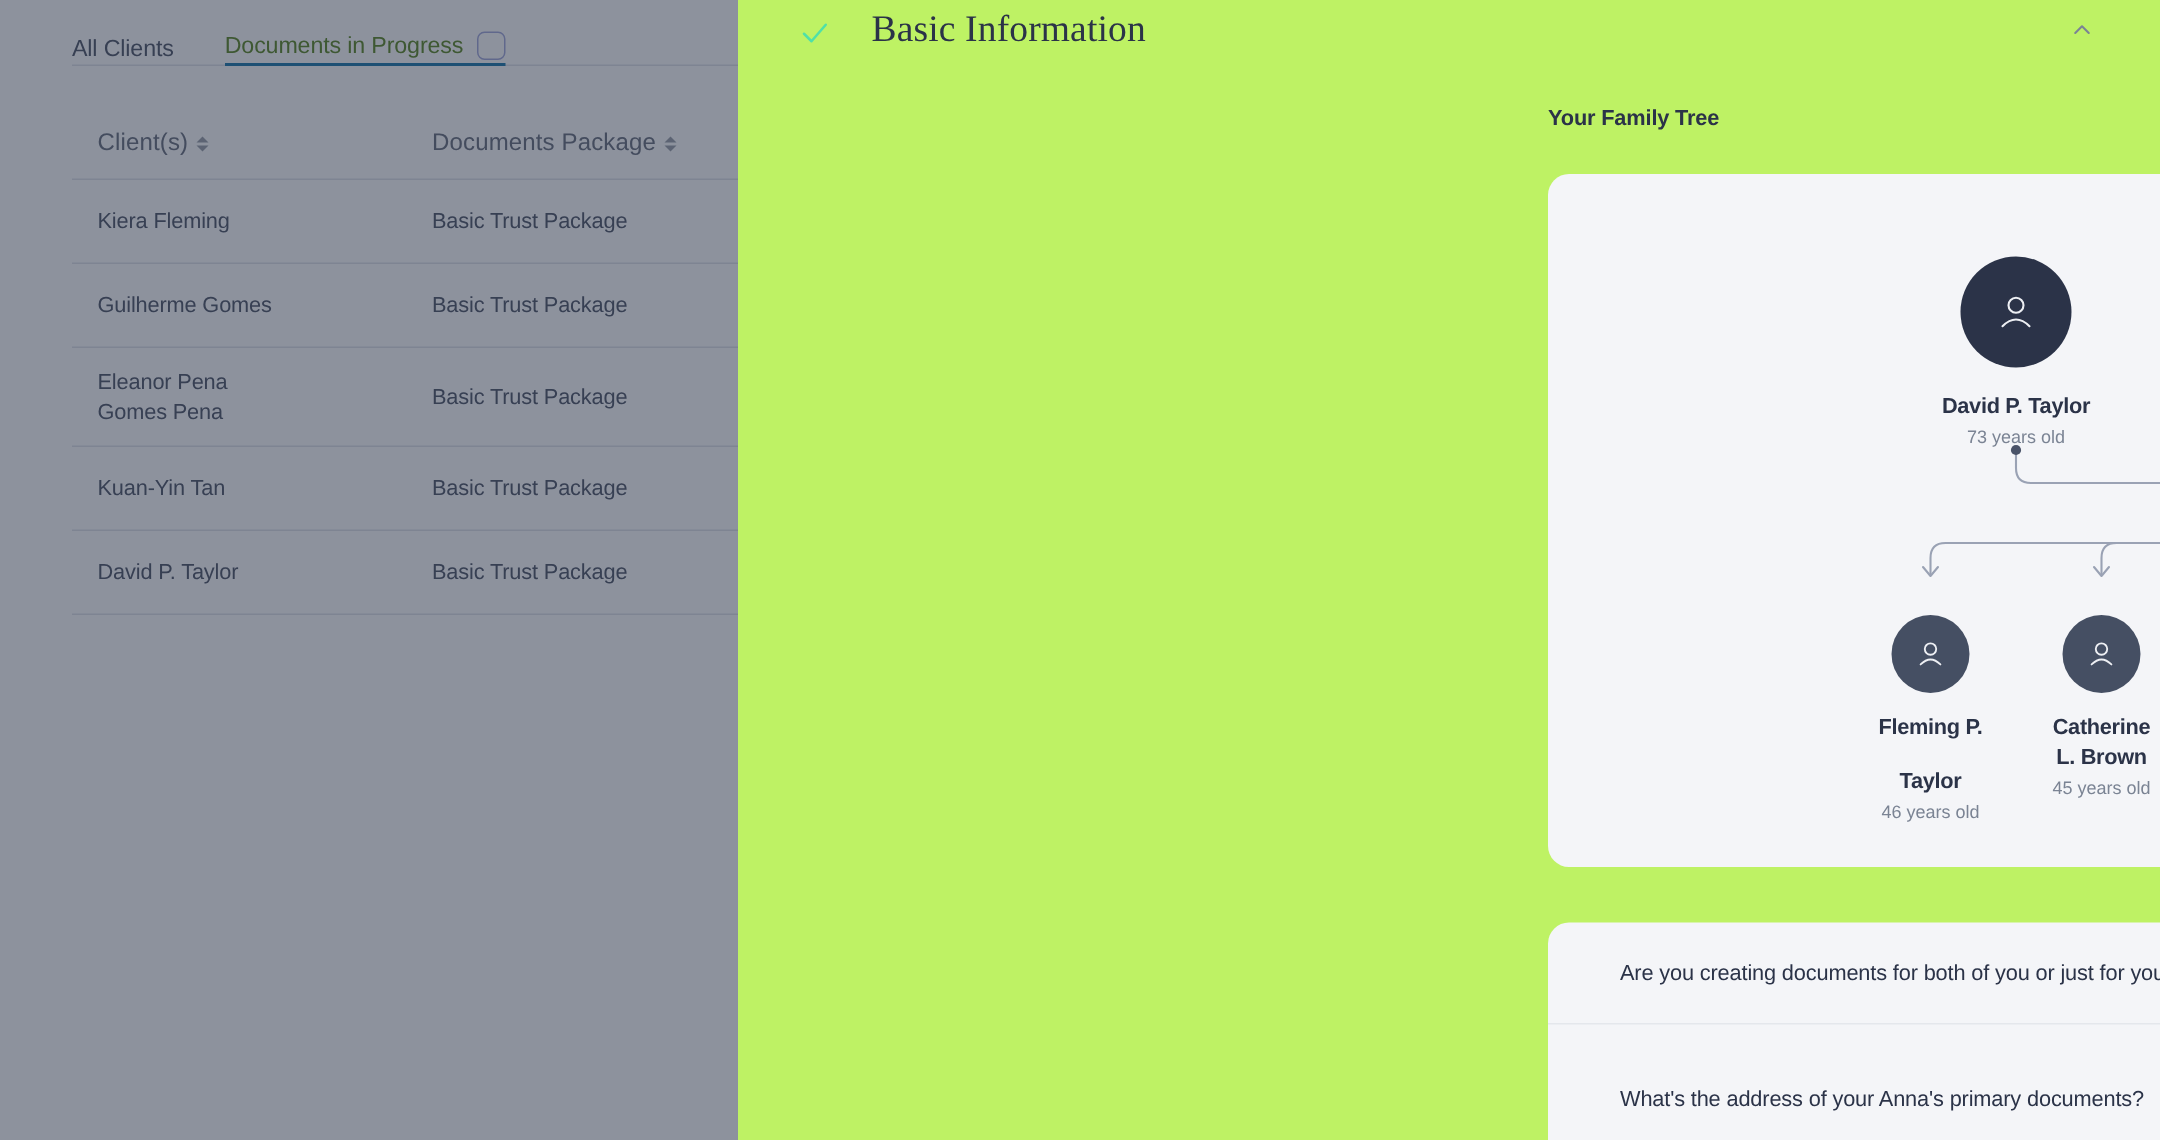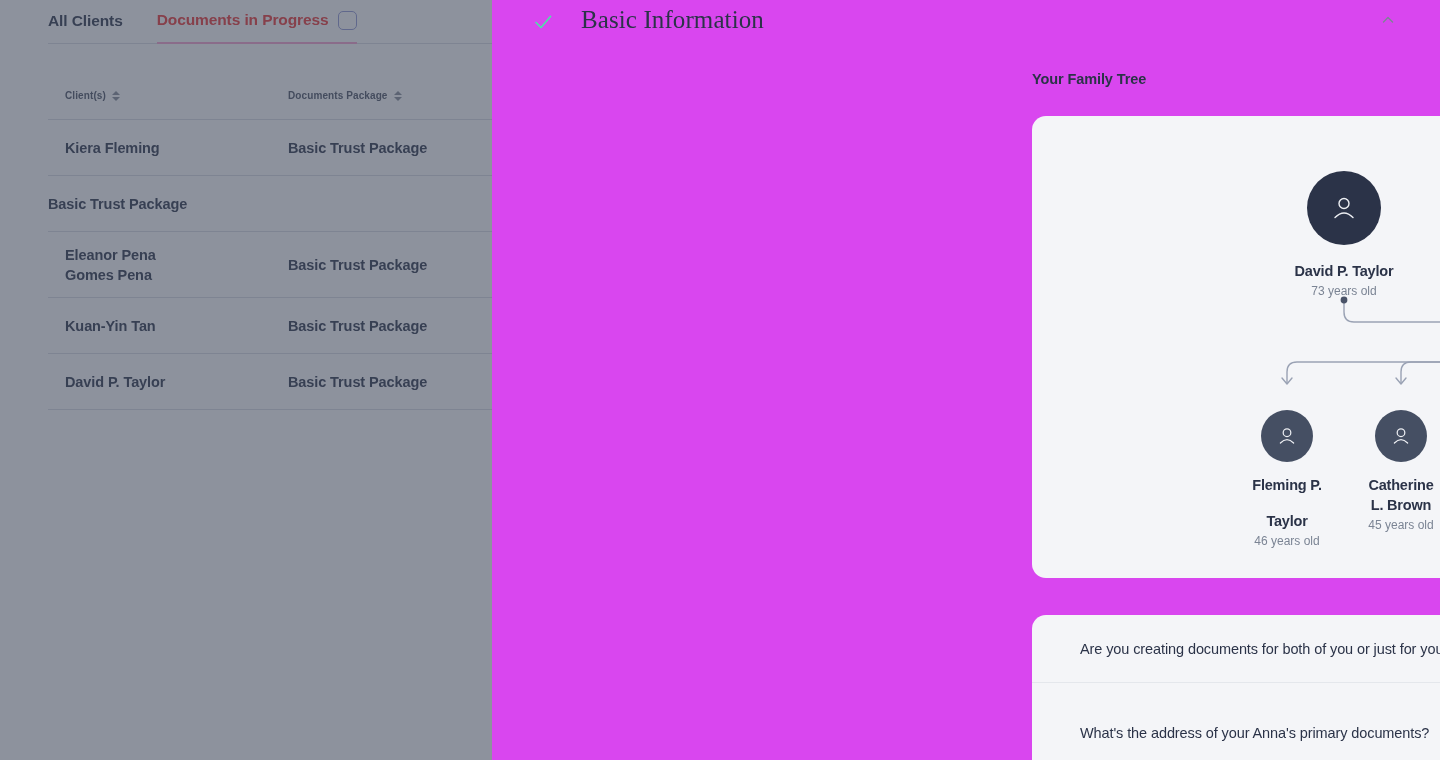--- a/index.html
+++ b/index.html
@@ -30,77 +30,76 @@
     pointer-events: none;
   }
 
   .tabbar {
     position: absolute; left: 48px; top: 0px;
     width: 1340px; height: 44px;
     border-bottom: 1px solid #DCE0E7;
     display: flex; align-items: flex-start; gap: 34px;
   }
   .tab {
-    display: flex; align-items: center; gap: 9px;
+    display: flex; align-items: flex-end; gap: 9px;
     height: 44px;
     font-size: 15.5px;
     color: #3D4458;
-    font-weight: 700;
+    font-weight: 400;
     white-space: nowrap;
     padding-bottom: 2px;
     letter-spacing: -0.1px;
   }
-  .tab.active { color: #ef4444; border-bottom: 2px solid #f9a8d4; }
+  .tab.active { color: #4d7c0f; border-bottom: 2px solid #0369a1; }
   .tab-badge {
     display: inline-flex; align-items: center; justify-content: center;
     min-width: 19px; height: 19px; padding: 0 5px;
     border: 1px solid #C8CDD8; border-radius: 5px;
     font-size: 11.5px; color: #5A6171; background: transparent;
   }
   .tab.active .tab-badge { border-color: #9aa0d8; color: #4750C9; }
 
   .tbl {
     position: absolute; left: 48px; top: 72px; width: 1340px;
   }
   .tbl-head {
     display: flex; height: 48px; align-items: center;
     border-bottom: 1px solid #DCE0E7;
   }
   .th {
-    font-size: 10px; color: #5A6171; font-weight: 700;
+    font-size: 16px; color: #5A6171; font-weight: 400;
     display: flex; align-items: center; gap: 6px;
     letter-spacing: 0.1px;
   }
   .sort-ico { display: inline-block; width: 8px; height: 12px; position: relative; opacity: .75; }
   .sort-ico::before, .sort-ico::after {
     content: ""; position: absolute; left: 0;
     border-left: 4px solid transparent; border-right: 4px solid transparent;
   }
   .sort-ico::before { top: 1px; border-bottom: 4px solid #6B7280; }
   .sort-ico::after  { bottom: 1px; border-top: 4px solid #6B7280; }
 
   .tr {
     display: flex; align-items: center;
     border-bottom: 1px solid #DCE0E7;
     min-height: 56px;
   }
   .td {
     font-size: 14.5px; color: #3D4458; line-height: 20px;
     letter-spacing: -0.1px;
-    font-weight: bold;
   }
   .c-client { width: 240px; padding-left: 17px; }
   .c-pkg { width: 330px; }
   .c-rest { flex: 1; }
 
   
   #panel {
     position: absolute; left: 492px; top: 0;
     width: 948px; height: 760px;
-    background: #d946ef;
+    background: #bef264;
     z-index: 10;
     overflow: hidden;
   }
 
   .panel-head {
     position: absolute; left: 0; top: 0;
     width: 948px; height: 42px;
     display: flex; align-items: center;
   }
   .check-ico {
@@ -205,20 +204,23 @@
 
       <div class="tr">
         <div class="td c-client">
           <div>Kiera Fleming</div>
         </div>
         <div class="td c-pkg">Basic Trust Package</div>
         <div class="td c-rest"></div>
       </div>
 
       <div class="tr">
+        <div class="td c-client">
+          <div>Guilherme Gomes</div>
+        </div>
         <div class="td c-pkg">Basic Trust Package</div>
         <div class="td c-rest"></div>
       </div>
 
       <div class="tr" style="min-height:66px;">
         <div class="td c-client">
           <div>Eleanor Pena</div>
           <div>Gomes Pena</div>
         </div>
         <div class="td c-pkg">Basic Trust Package</div>

